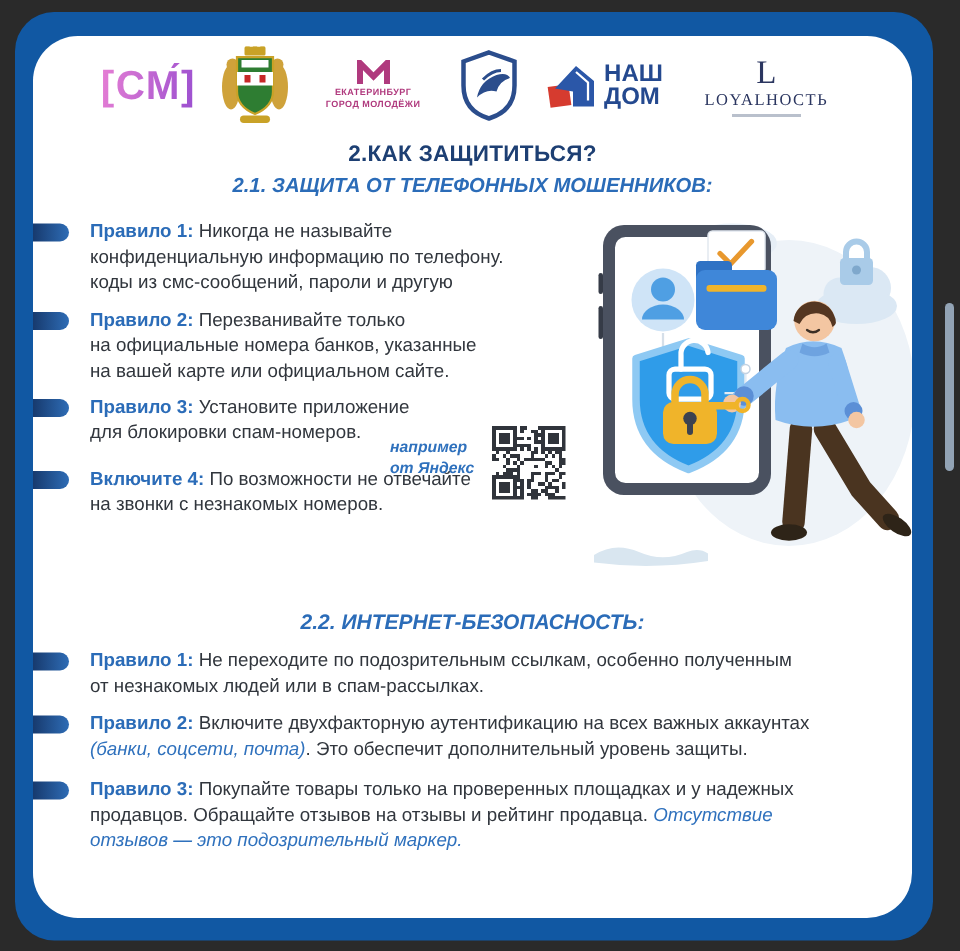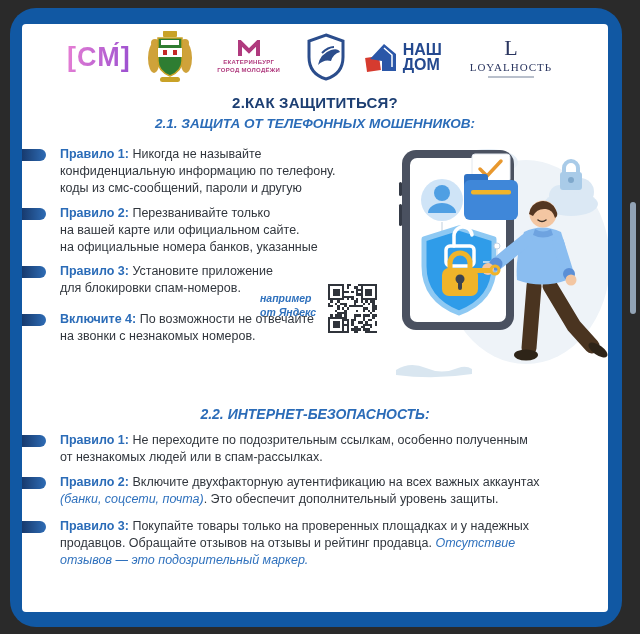--- a/index.html
+++ b/index.html
@@ -7,21 +7,21 @@
     width:640px;height:634px;position:relative;overflow:hidden;
     background:var(--dark_bg,#2a2a2a);
     font-family:"Liberation Sans", sans-serif;
   }
   .frame{
     position:absolute;left:10px;top:8px;width:612px;height:619px;
     background:var(--frame_blue,#1158a3);border-radius:26px;
   }
   .card{
     position:absolute;left:22px;top:24px;width:586px;height:588px;
-    background:var(--card_white,#ffffff);border-radius:4px;overflow:hidden;
+    background:var(--card_white,#ffffff);border-radius:30px;overflow:hidden;
   }
   
   .logos{position:absolute;top:5px;left:0;right:0;height:56px;
     display:flex;justify-content:center;align-items:center;gap:17px;}
   .logo{display:flex;flex-direction:column;align-items:center;justify-content:center;}
   .cm-text{
     font-size:27px;font-weight:bold;letter-spacing:1px;
     background:linear-gradient(100deg,var(--logo_pink,#e77fd4),var(--logo_purple,#9a4fd0));
     -webkit-background-clip:text;background-clip:text;color:transparent;
   }
@@ -141,22 +141,22 @@
       <span class="ln">конфиденциальную информацию по телефону.</span>
       <span class="ln">коды из смс-сообщений, пароли и другую</span>
     </p>
   </div>
 
   <div class="rule sec1" style="top:181px">
     <span class="pill"></span>
     <p class="rtext">
       <strong class="rlabel">Правило 2:</strong>
       <span>Перезванивайте только</span>
+      <span class="ln">на официальные номера банков, указанные</span>
       <span class="ln">на вашей карте или официальном сайте.</span>
-      <span class="ln">на официальные номера банков, указанные</span>
     </p>
   </div>
 
   <div class="rule sec1" style="top:239px">
     <span class="pill"></span>
     <p class="rtext">
       <strong class="rlabel">Правило 3:</strong>
       <span>Установите приложение</span>
       <span class="ln">для блокировки спам-номеров.</span>
     </p>

